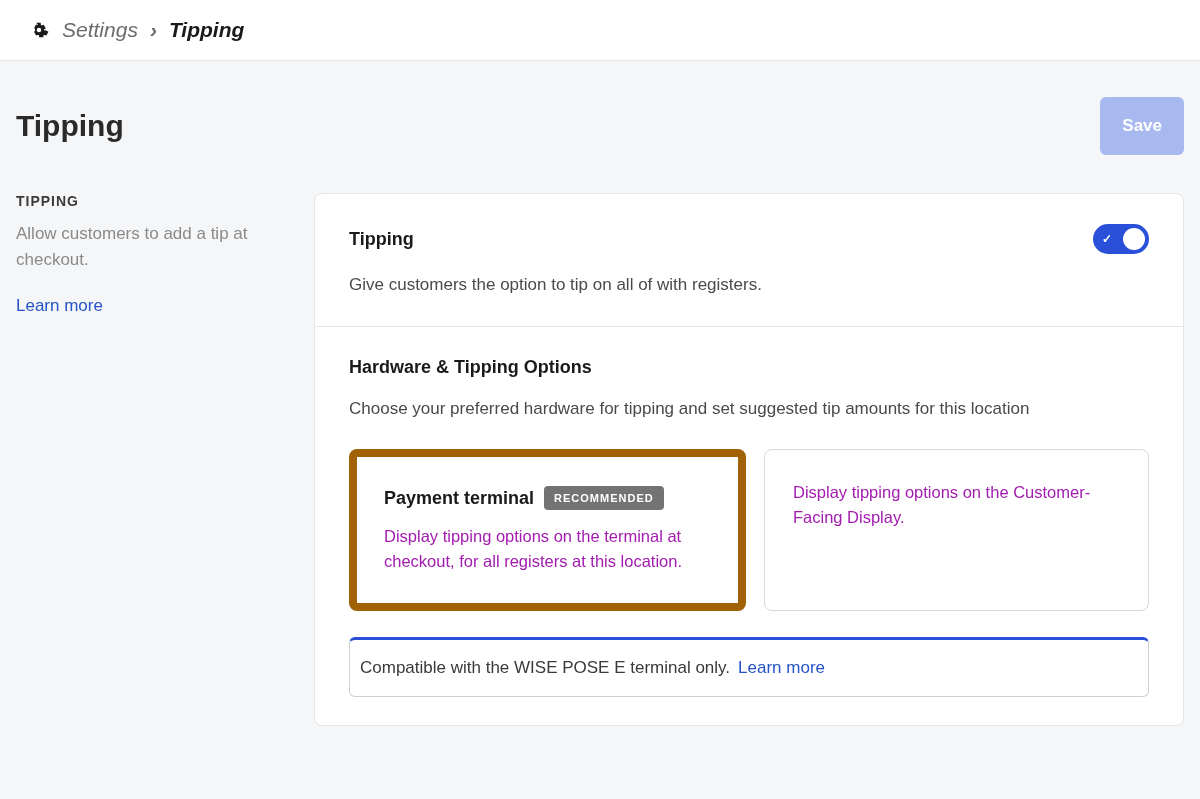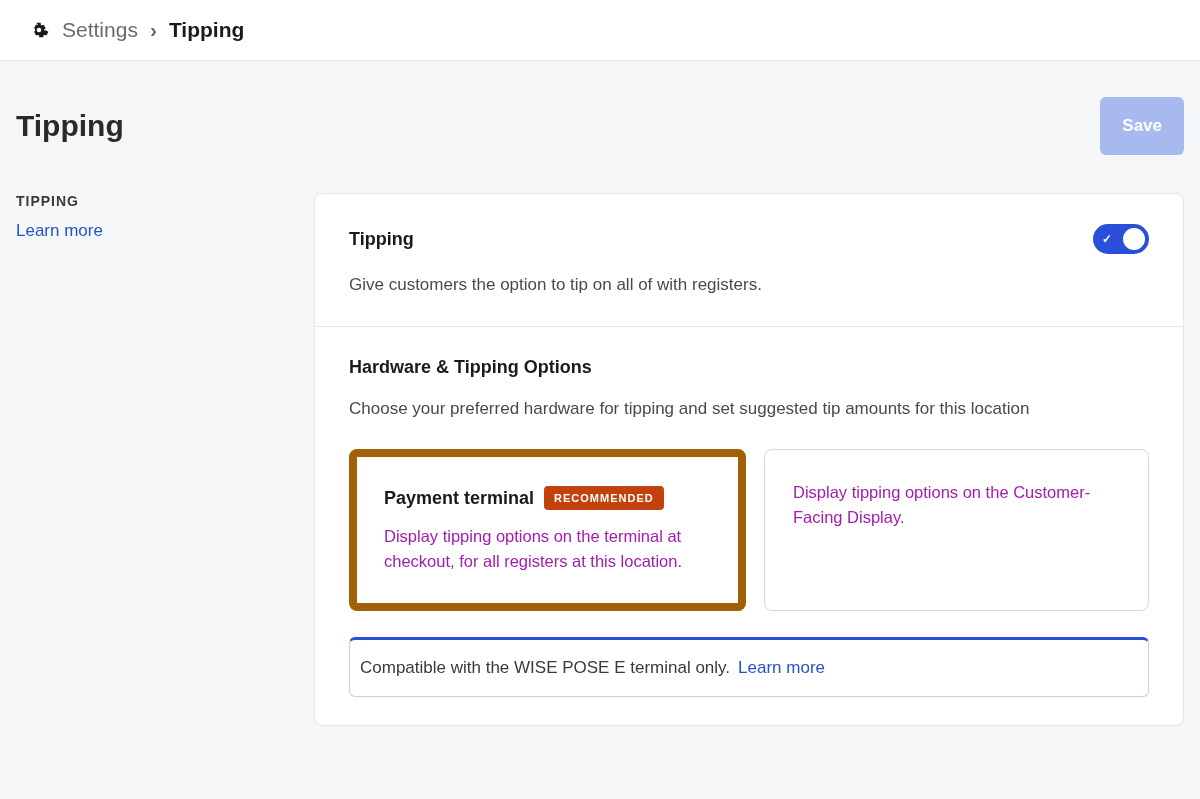--- a/index.html
+++ b/index.html
@@ -25,20 +25,21 @@
     .gear {
       display: inline-flex;
       align-items: center;
       justify-content: center;
     }
     .breadcrumb {
       display: flex;
       align-items: center;
       gap: 12px;
       font-size: 21px;
+      font-style: italic;
     }
     .bc-settings {
       color: #6b6b6b;
       font-weight: 500;
     }
     .bc-sep {
       color: #6b6b6b;
       font-weight: 600;
     }
     .bc-current {
@@ -170,21 +171,21 @@
       align-items: center;
       gap: 10px;
       margin-bottom: 14px;
     }
     .option-title {
       font-size: 18px;
       font-weight: 700;
       color: #1a1a1a;
     }
     .badge {
-      background: #c2410c;
+      background: #737373;
       color: #fff;
       font-size: 11px;
       font-weight: 700;
       letter-spacing: 1px;
       padding: 6px 10px;
       border-radius: 4px;
       text-transform: uppercase;
     }
     .option-desc {
       color: #a21caf;
@@ -229,20 +230,21 @@
 
 <div class="page-header">
   <h1 class="page-title">Tipping</h1>
   <button class="save-btn">Save</button>
 </div>
 
 <div class="content">
 
   <aside class="sidebar">
     <div class="sidebar-heading">Tipping</div>
+    <div class="sidebar-desc">Allow customers to add a tip at checkout.</div>
     <a class="sidebar-link">Learn more</a>
   </aside>
 
   <div class="panel">
 
     <div class="panel-section">
       <div class="section-head">
         <div class="section-title">Tipping</div>
         <div class="toggle">
           <span class="toggle-check">✓</span>

